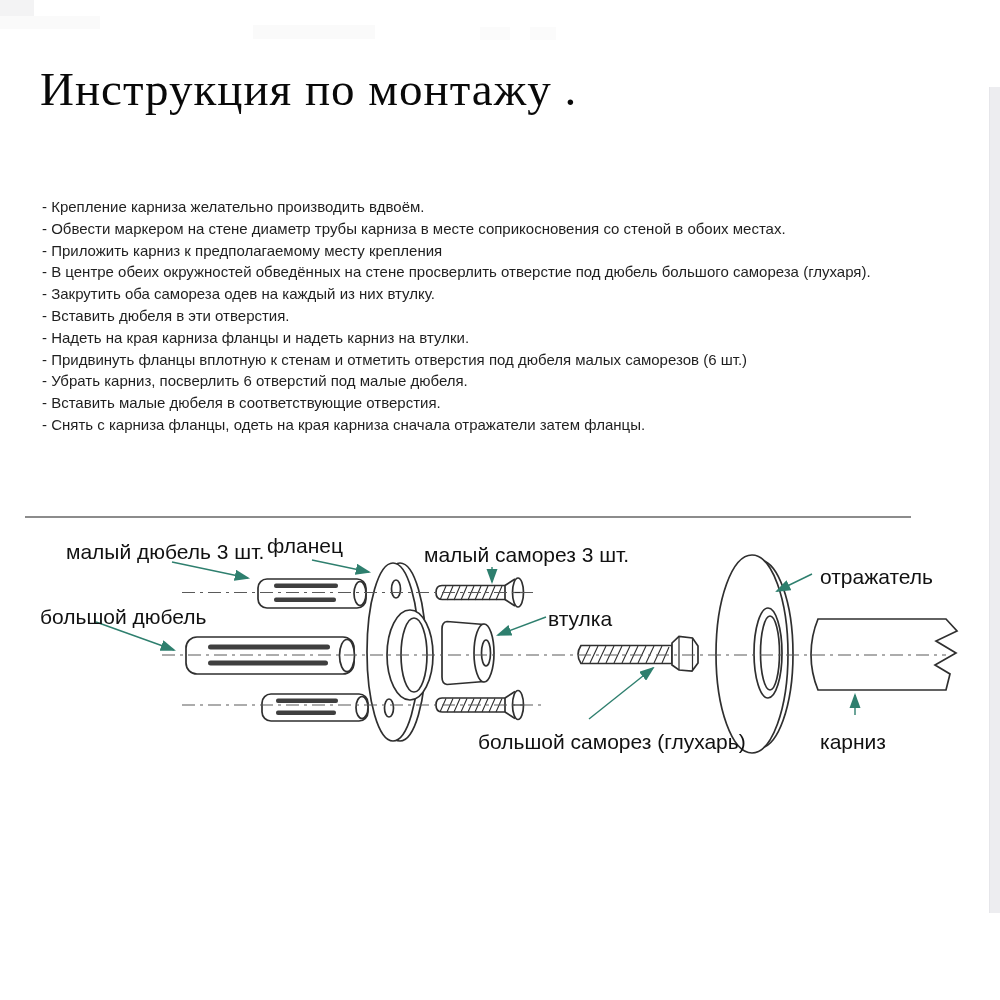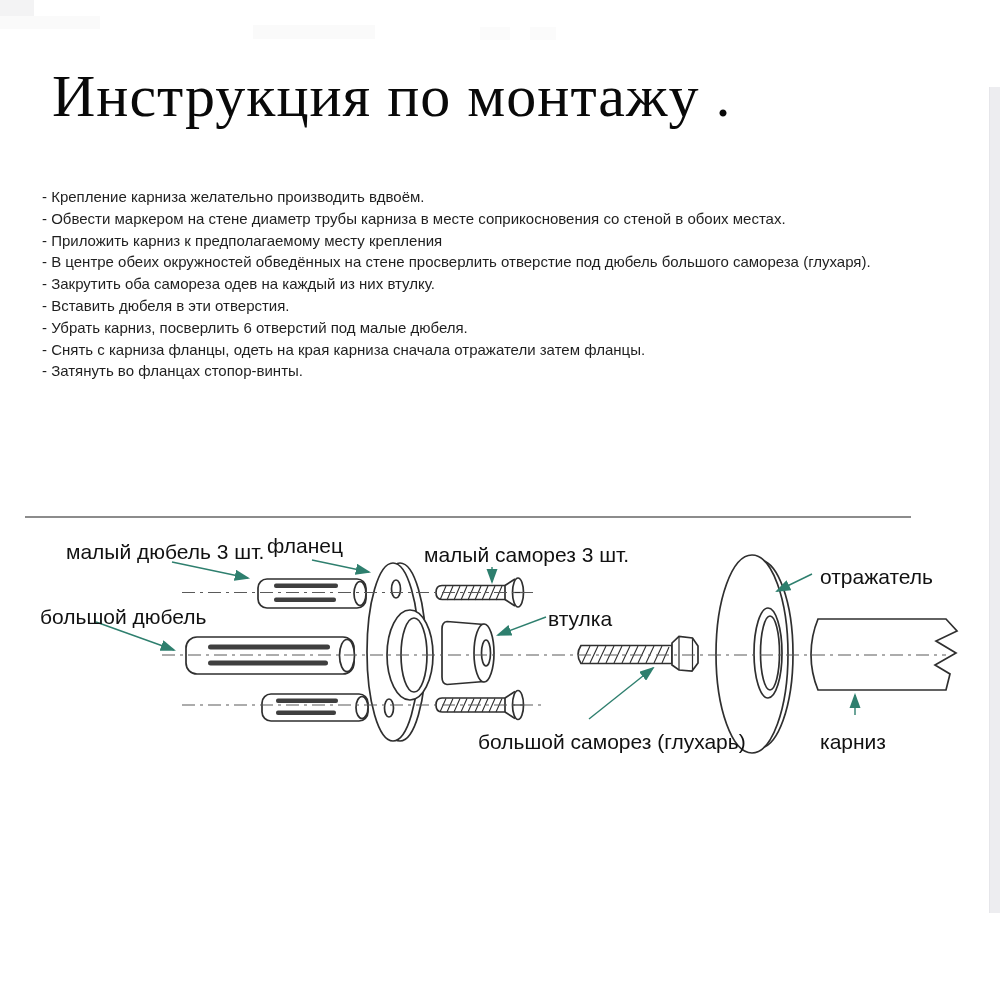--- a/index.html
+++ b/index.html
@@ -6,27 +6,27 @@
   body{
     width:1000px;height:1000px;position:relative;background:#ffffff;
     font-family:"Liberation Sans",sans-serif;color:#1c1c1c;overflow:hidden;
   }
   .artifact{position:absolute;pointer-events:none;}
   .right-band{
     position:absolute;left:989px;top:87px;width:11px;height:826px;
     background:#ededf0;border-left:1px solid #e6e6ea;
   }
   .page-title{
-    position:absolute;left:52px;top:62px;
+    position:absolute;left:40px;top:62px;
     font-family:"Liberation Serif",serif;
-    font-size:60px;font-weight:400;letter-spacing:1px;color:#090909;
+    font-size:47px;font-weight:400;letter-spacing:1px;color:#090909;
     white-space:nowrap;
   }
   .instr-list{
-    position:absolute;left:42px;top:186px;width:760px;
+    position:absolute;left:42px;top:196px;width:760px;
     list-style:none;margin:0;padding:0;
   }
   .instr-list li{
     font-size:15px;line-height:21.8px;color:#1f1f1f;
     white-space:nowrap;
   }
   .divider{
     position:absolute;left:25px;top:516px;width:886px;height:2px;
     background:#8c8c8c;
   }
@@ -49,23 +49,25 @@
 
 <div class="page-title">Инструкция по монтажу .</div>
 
 <ul class="instr-list">
   <li>- Крепление карниза желательно производить вдвоём.</li>
   <li>- Обвести маркером на стене диаметр трубы карниза в месте соприкосновения со стеной в обоих местах.</li>
   <li>- Приложить карниз к предполагаемому месту крепления</li>
   <li>- В центре обеих окружностей обведённых на стене просверлить отверстие под дюбель большого самореза (глухаря).</li>
   <li>- Закрутить оба самореза одев на каждый из них втулку.</li>
   <li>- Вставить дюбеля в эти отверстия.</li>
+  <li>- Надеть на края карниза фланцы и надеть карниз на втулки.</li>
+  <li>- Придвинуть фланцы вплотную к стенам и отметить отверстия под дюбеля малых саморезов (6 шт.)</li>
   <li>- Убрать карниз, посверлить 6 отверстий под малые дюбеля.</li>
+  <li>- Вставить малые дюбеля в соответствующие отверстия.</li>
   <li>- Снять с карниза фланцы, одеть на края карниза сначала отражатели затем фланцы.</li>
-  <li>- Затянуть во фланцах стопор-винты.</li>
 </ul>
 
 <div class="divider"></div>
 
 <svg class="diagram-svg" width="1000" height="272" viewBox="0 518 1000 272" xmlns="http://www.w3.org/2000/svg">
   <defs>
     <marker id="ah" markerWidth="11" markerHeight="8" refX="9.5" refY="4" orient="auto">
       <path d="M0,0 L11,4 L0,8 Z" fill="#2e7f6e"></path>
     </marker>
   </defs>

